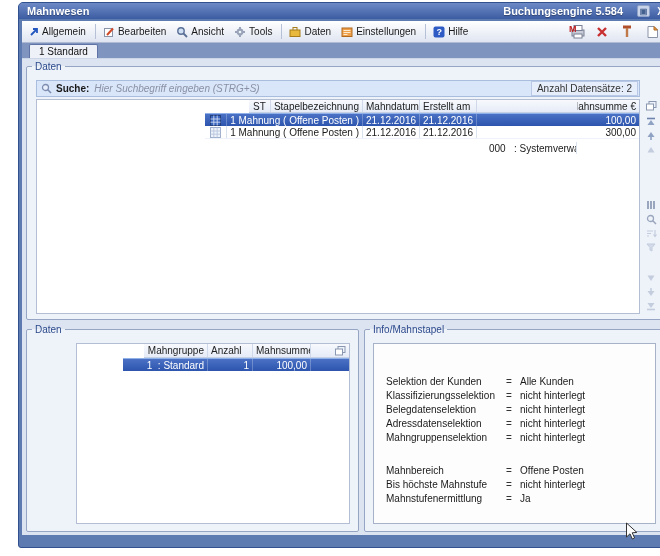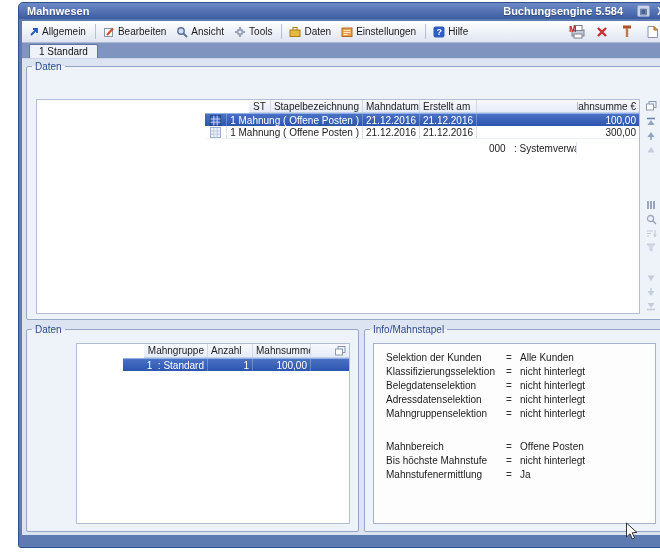--- a/index.html
+++ b/index.html
@@ -73,21 +73,21 @@
   .g-name{flex:1;} .g-cnt{width:45px; justify-content:flex-end;} .g-sum{width:58px; justify-content:flex-end;}
   .g-ico{width:38px; justify-content:flex-end; border-right:none !important;}
   .cell.g-name { padding-left:24px; }
 
   
   .strip { position:absolute; right:5px; width:16px; top:27px; bottom:5px; }
   .sicon { position:absolute; left:2px; width:12px; height:12px; display:flex; align-items:center; justify-content:center; cursor:default; }
 
   
   .info-box { position:absolute; left:8px; right:8px; top:8px; bottom:7px; background:#fdfdfe; border:1px solid #a6b2c8; }
-  .irow { position:absolute; left:12px; right:6px; height:13px; display:flex; align-items:center; }
+  .irow { position:absolute; left:12px; right:6px; height:13px; display:flex; align-items:center;margin-top:24px; }
   .ilabel { width:112px; }
   .ieq { width:22px; text-align:center; color:#333; }
   .ival { flex:1; }
 
   svg { display:block; }
   .cursor { position:absolute; left:625px; top:522px; z-index:50; }
 </style>
 </head>
 <body>
 
@@ -204,20 +204,31 @@
 
     <div class="tabstrip">
       <div class="tab">1 Standard</div>
     </div>
 
     <div class="page">
 
       <fieldset class="grp fs-main">
         <legend>Daten</legend>
 
+        <div class="searchbar">
+          <span>
+              <svg width="11" height="11">
+                <circle cx="4.5" cy="4.5" r="3" fill="#e8eefb" stroke="#7d8db0" stroke-width="1.3"></circle>
+                <path d="M6.8 6.8 L10 10" stroke="#7d8db0" stroke-width="1.6"></path>
+              </svg>
+            </span>
+          <span class="s-label">Suche:</span>
+          <span class="s-ph">Hier Suchbegriff eingeben (STRG+S)</span>
+          <span class="countbox">Anzahl Datensätze: 2</span>
+        </div>
 
         <div class="tbl tbl-main">
           <div class="thead">
             <span class="th c-st">ST</span>
             <span class="th c-name">Stapelbezeichnung</span>
             <span class="th c-d1">Mahndatum</span>
             <span class="th c-d2">Erstellt am</span>
             <span class="th c-von">Erstellt von</span>
             <span class="th c-sum" style="justify-content:flex-end">Mahnsumme €</span>
           </div>

